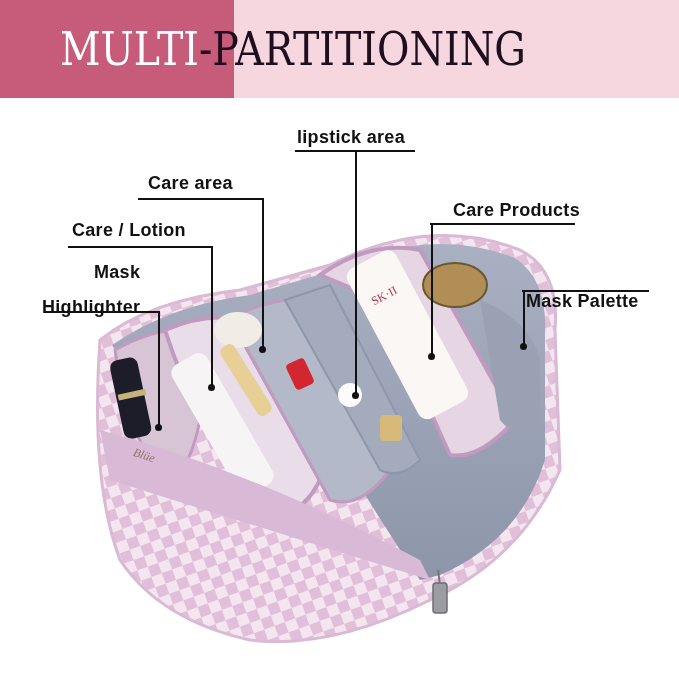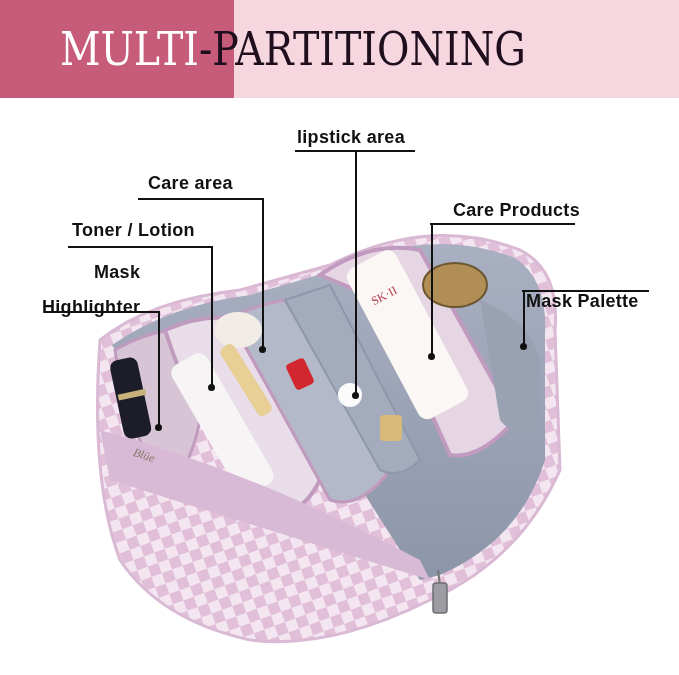--- a/index.html
+++ b/index.html
@@ -76,21 +76,21 @@
 <div class="label" style="left:297px; top:127px;">lipstick area</div>
 <div class="hline" style="left:295px; top:150px; width:120px;"></div>
 <div class="vline" style="left:355px; top:150px; height:245px;"></div>
 <div class="dot" style="left:352px; top:392px;"></div>
 
 <div class="label" style="left:148px; top:173px;">Care area</div>
 <div class="hline" style="left:138px; top:198px; width:125px;"></div>
 <div class="vline" style="left:262px; top:198px; height:150px;"></div>
 <div class="dot" style="left:259px; top:346px;"></div>
 
-<div class="label" style="left:72px; top:220px;">Toner / Lotion</div>
+<div class="label" style="left:72px; top:220px;">Care / Lotion</div>
 <div class="hline" style="left:68px; top:246px; width:144px;"></div>
 <div class="vline" style="left:211px; top:246px; height:140px;"></div>
 <div class="dot" style="left:208px; top:384px;"></div>
 
 <div class="label" style="left:94px; top:262px;">Mask</div>
 <div class="label" style="left:42px; top:283px;margin-top:14px;">Highlighter</div>
 <div class="hline" style="left:44px; top:311px; width:115px;"></div>
 <div class="vline" style="left:158px; top:311px; height:115px;"></div>
 <div class="dot" style="left:155px; top:424px;"></div>
 

